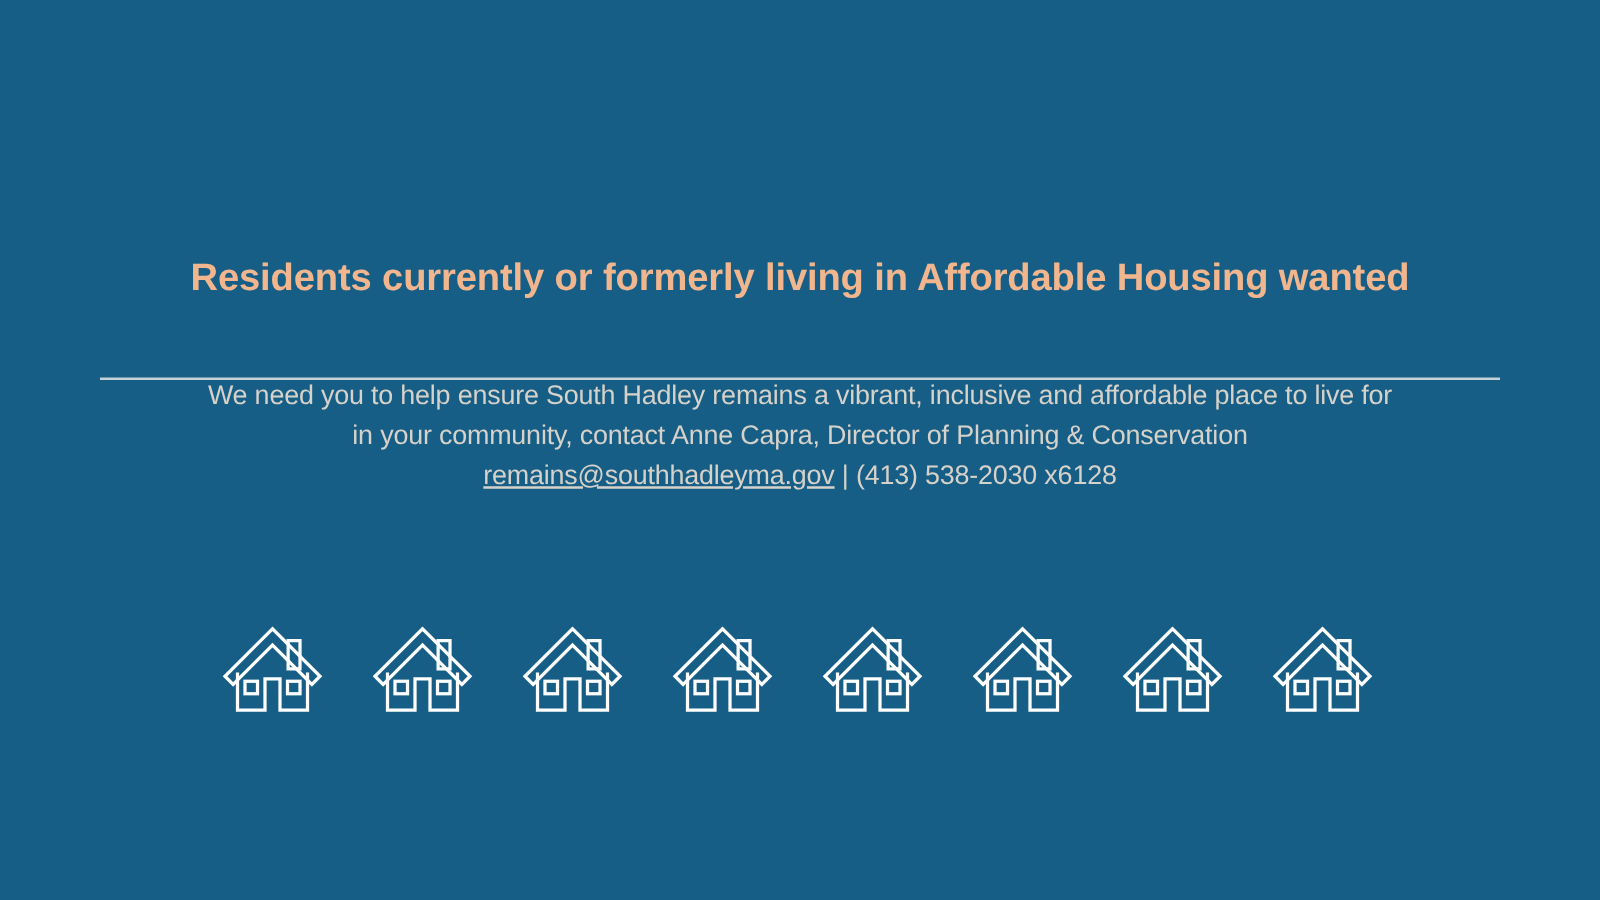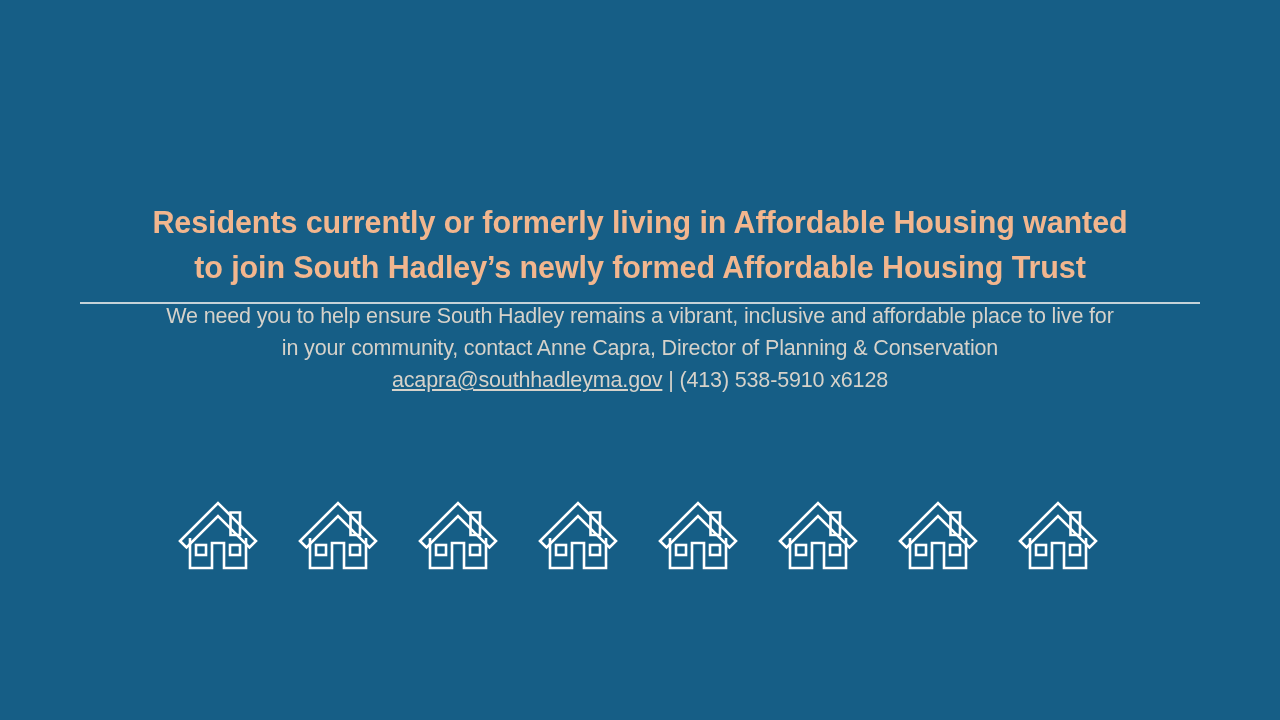--- a/index.html
+++ b/index.html
@@ -106,30 +106,29 @@
   }
 </style>
 </head>
 <body>
 
 <div class="slide">
 
   <div class="title-block">
     <h1 class="slide-title">
       <span class="title-line">Residents currently or formerly living in Affordable Housing wanted</span>
-      <span class="title-line">to join South Hadley’s newly formed Affordable Housing Trust</span>
     </h1>
   </div>
 
   <div class="divider"></div>
 
   <div class="body-block">
     <span class="body-line">We need you to help ensure South Hadley remains a vibrant, inclusive and affordable place to live for</span>
     <span class="body-line">in your community, contact Anne Capra, Director of Planning &amp; Conservation</span>
-    <span class="body-line"><a class="email-link" href="#">acapra@southhadleyma.gov</a><span> | </span><span>(413) 538-5910 x6128</span></span>
+    <span class="body-line"><a class="email-link" href="#">remains@southhadleyma.gov</a><span> | </span><span>(413) 538-2030 x6128</span></span>
   </div>
 
   <div class="house-row" id="house-row">
       <svg class="house-icon" viewBox="0 0 84 84">
         <g fill="none" stroke="#ffffff" stroke-width="2.6" stroke-linejoin="miter" stroke-linecap="butt">
           <path d="M52.5 20.5 L62 20.5 L62 43 L52.5 43 Z"></path>
           <path d="M2 49 L8.5 55.5 L40 24 L71.5 55.5 L78 49 L40 11 Z"></path>
           <path d="M12 46 L12 76 L34 76 L34 51 L46 51 L46 76 L68 76 L68 46"></path>
           <rect x="18" y="53" width="10" height="10"></rect>
           <rect x="52" y="53" width="10" height="10"></rect>

